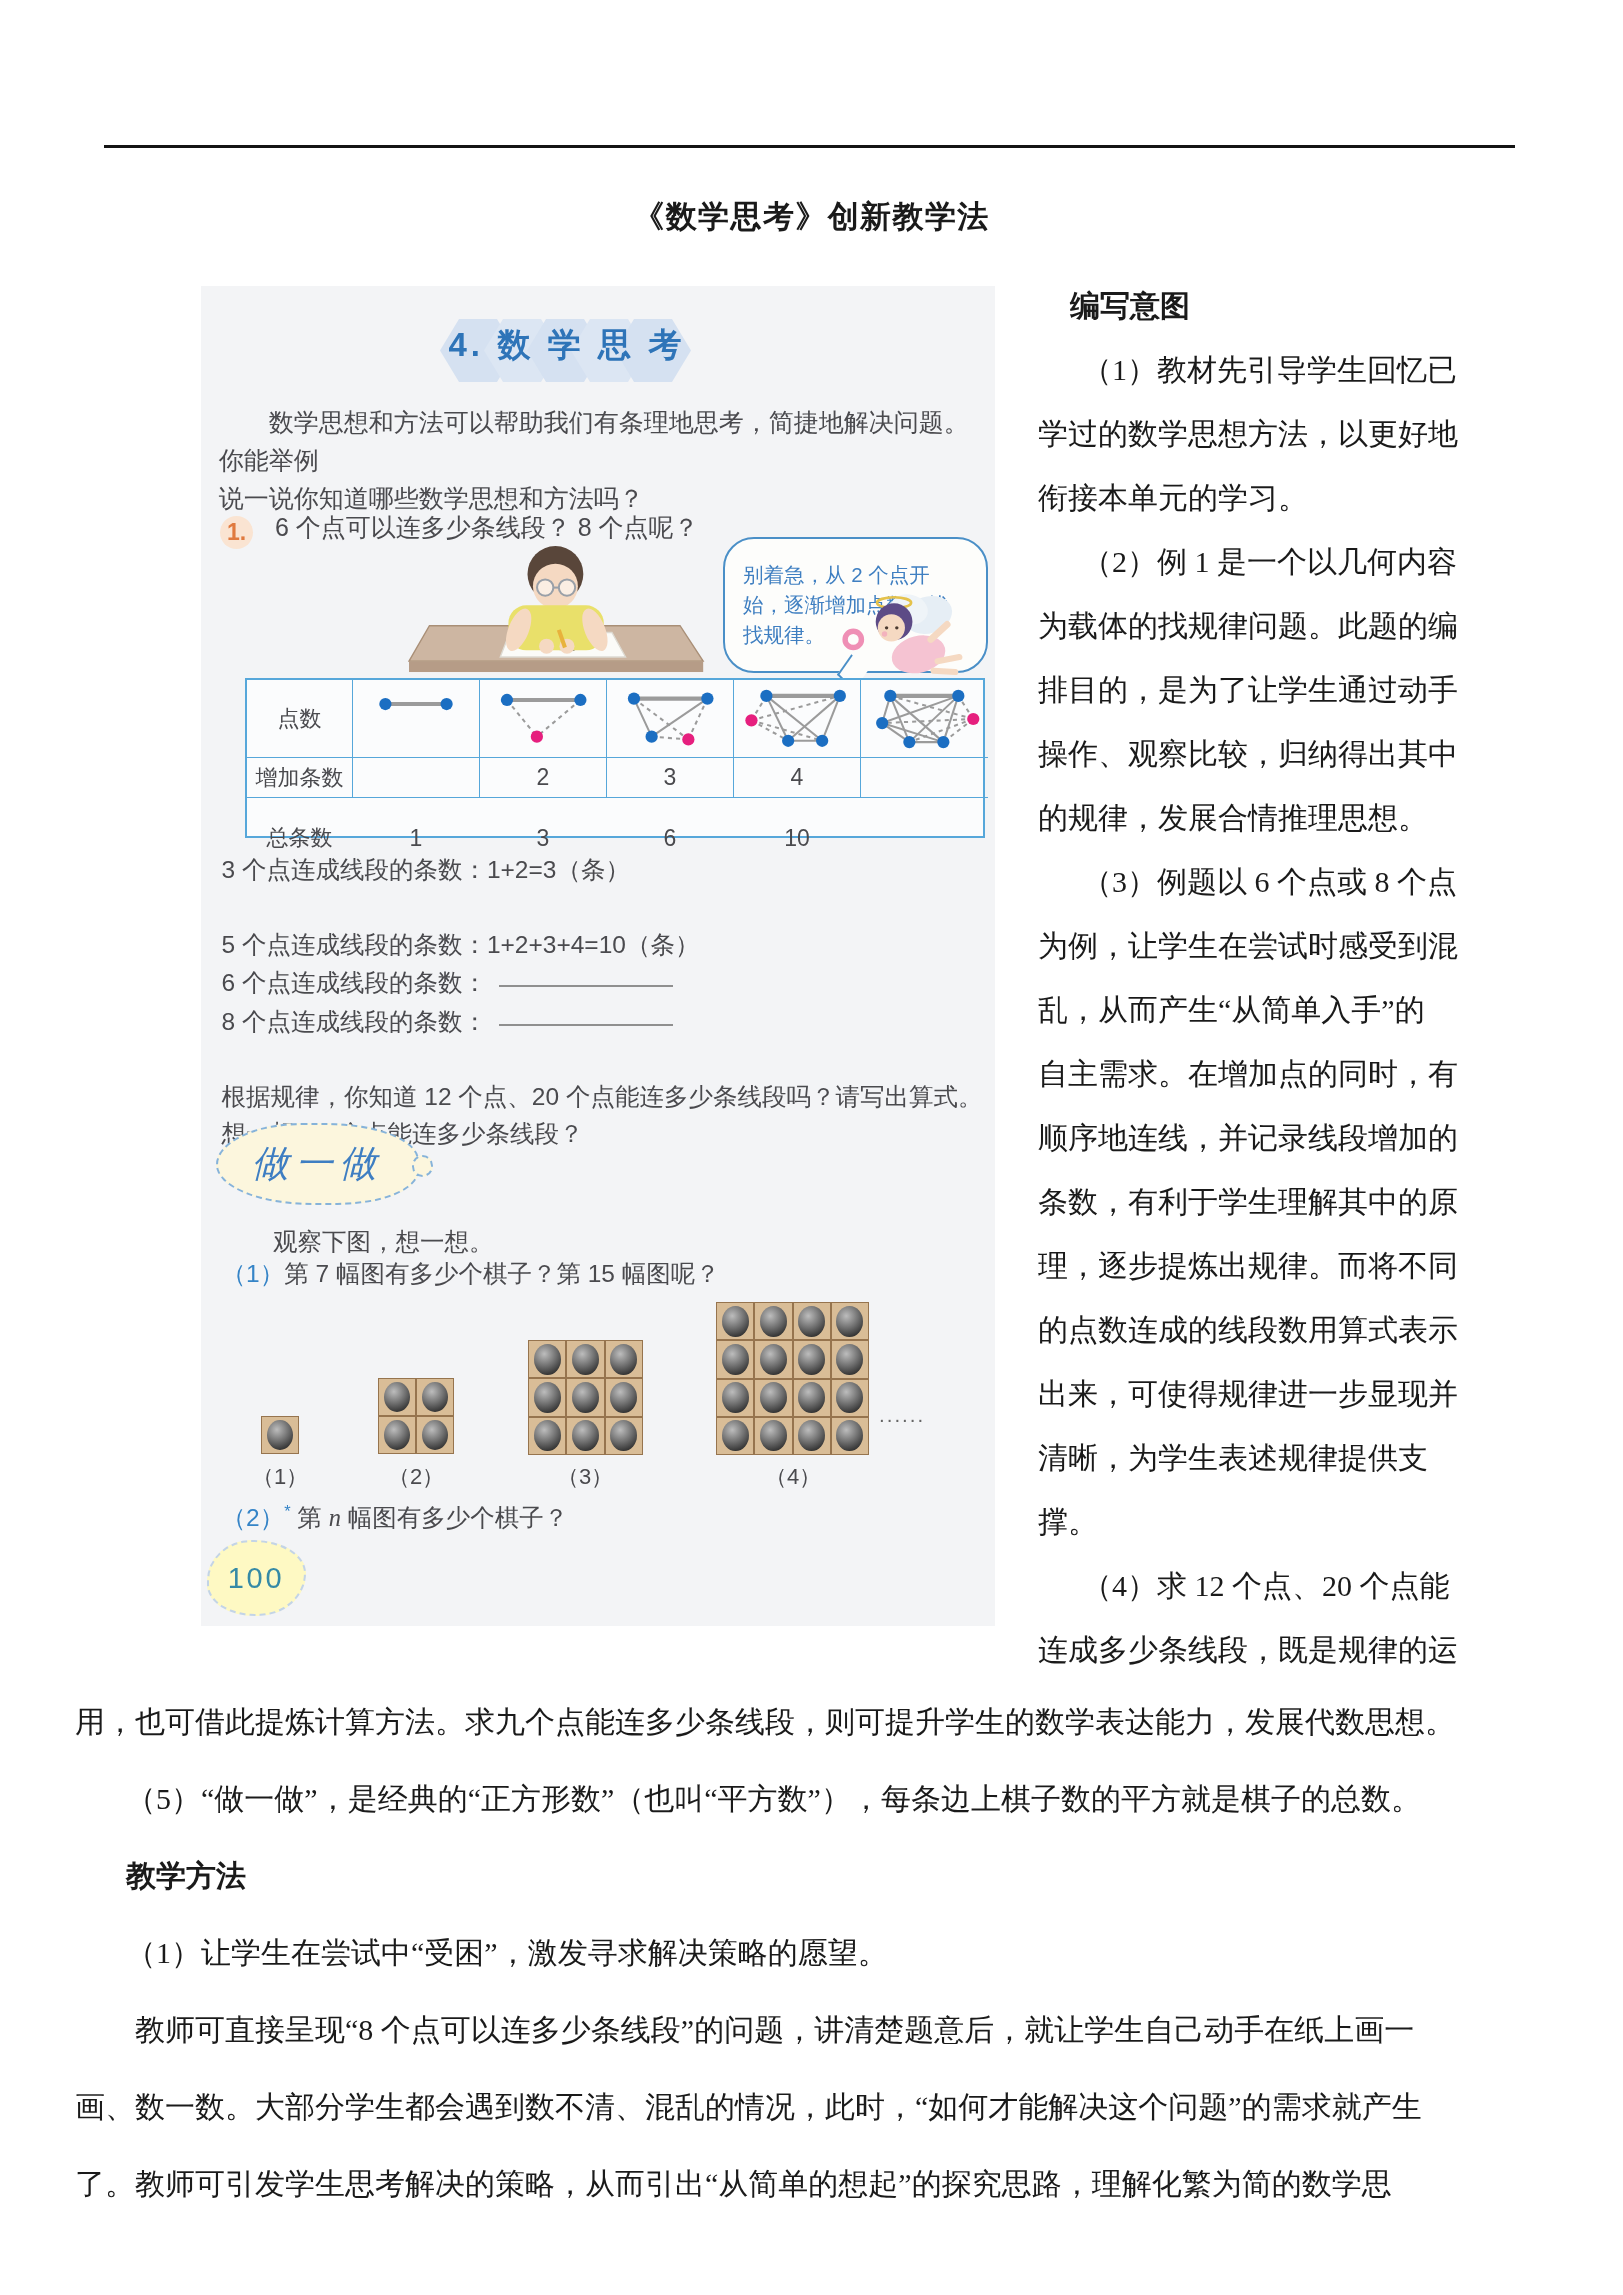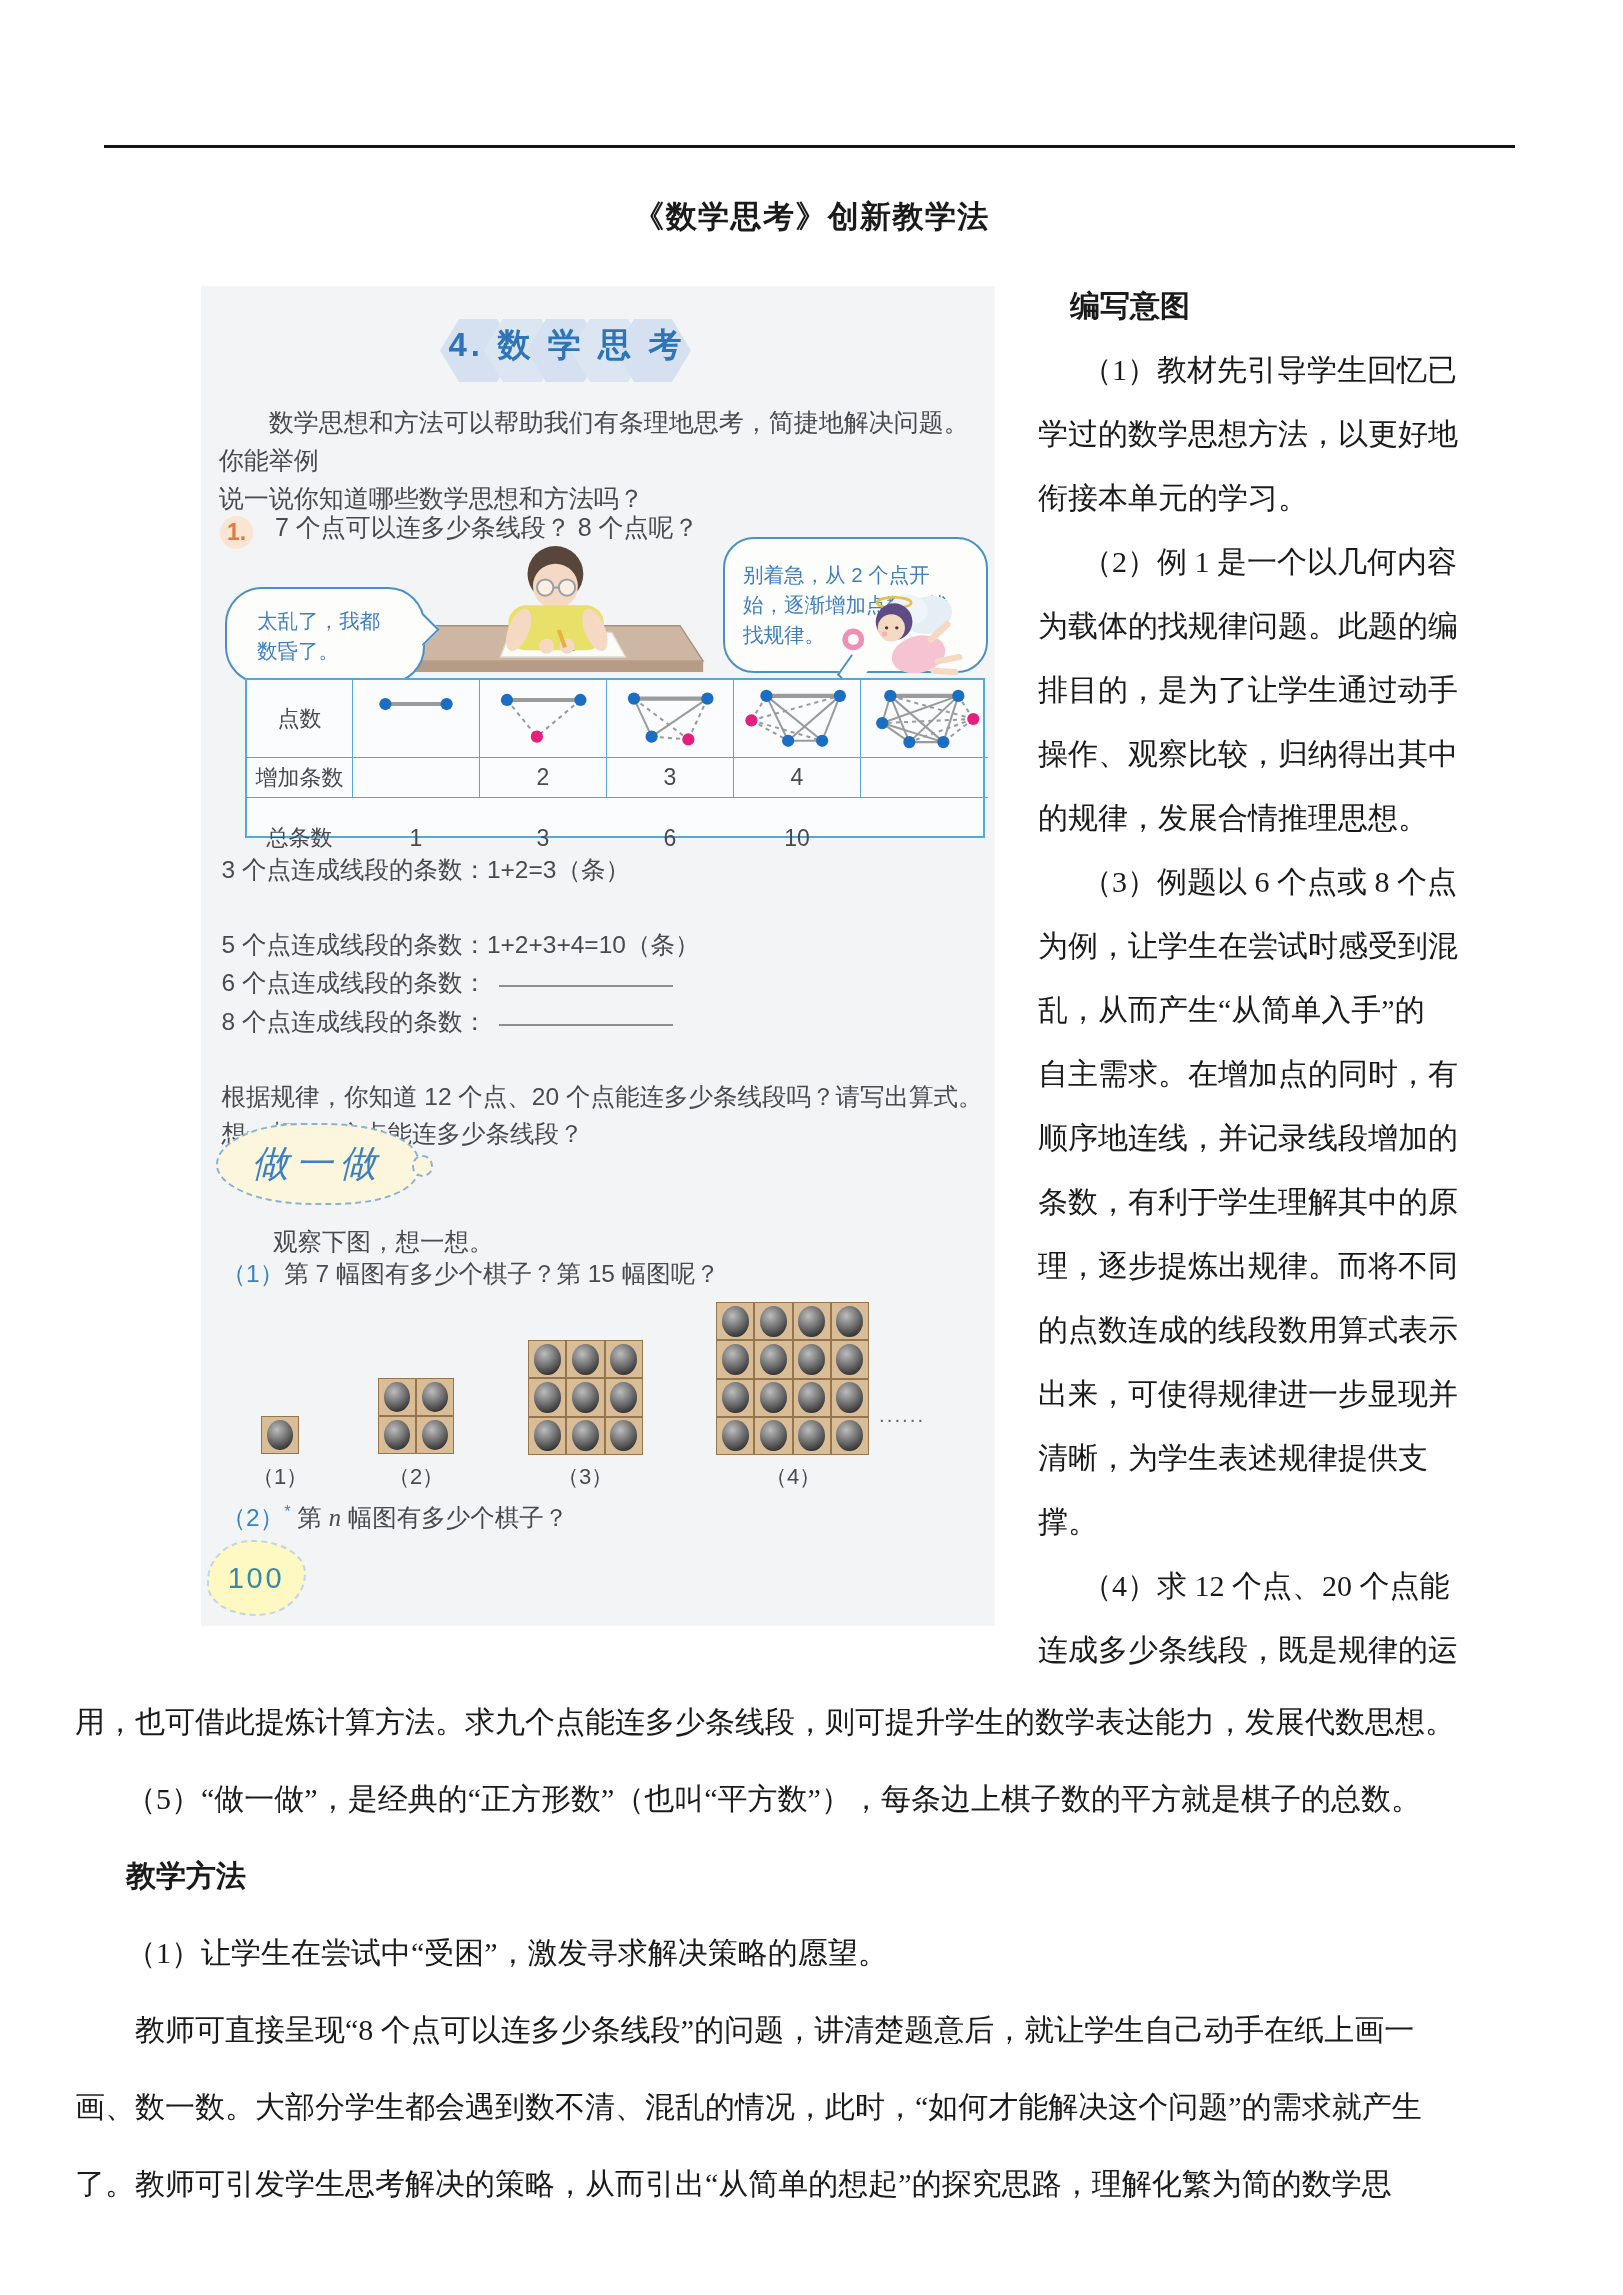--- a/index.html
+++ b/index.html
@@ -121,45 +121,41 @@
     <div class="hextext">4. 数 学 思 考</div>
   </div>
 
   <div class="intro">
     <div class="l1">数学思想和方法可以帮助我们有条理地思考，简捷地解决问题。你能举例</div>
     <div class="l2">说一说你知道哪些数学思想和方法吗？</div>
   </div>
 
   <div class="q1row">
     <span class="qnum">1.</span>
-    <span class="qtext">7 个点可以连多少条线段？ 8 个点呢？</span>
+    <span class="qtext">6 个点可以连多少条线段？ 8 个点呢？</span>
   </div>
 
   <svg class="boyart" width="307" height="143" viewBox="0 0 450 210">
     <polygon points="34,120 402,120 436,172 4,172" fill="#cdb6a2" stroke="#a98f77" stroke-width="2"></polygon>
     <rect x="4" y="172" width="432" height="16" fill="#b69c87"></rect>
     <polygon points="152,130 302,130 322,166 138,166" fill="#fbfbf8" stroke="#dddad2" stroke-width="2"></polygon>
     <polyline points="182,152 232,136 202,158 242,142 187,140 247,156 182,152" fill="none" stroke="#8a8a8a" stroke-width="2"></polyline>
     <circle cx="219" cy="44" r="41" fill="#59463a"></circle>
     <circle cx="219" cy="62" r="33" fill="#f5d9c2"></circle>
     <circle cx="204" cy="64" r="12" fill="rgba(255,255,255,0.55)" stroke="#9aa0a8" stroke-width="3"></circle>
     <circle cx="236" cy="64" r="12" fill="rgba(255,255,255,0.55)" stroke="#9aa0a8" stroke-width="3"></circle>
     <line x1="216" y1="64" x2="224" y2="64" stroke="#9aa0a8" stroke-width="3"></line>
     <rect x="150" y="90" width="140" height="66" rx="26" fill="#e9e06a"></rect>
     <ellipse cx="165" cy="126" rx="15" ry="33" fill="#f5d9c2" transform="rotate(22 165 126)"></ellipse>
     <ellipse cx="277" cy="126" rx="15" ry="33" fill="#f5d9c2" transform="rotate(-22 277 126)"></ellipse>
     <circle cx="206" cy="150" r="11" fill="#f5d9c2"></circle>
     <circle cx="236" cy="150" r="11" fill="#f5d9c2"></circle>
     <line x1="224" y1="126" x2="233" y2="152" stroke="#e8b23c" stroke-width="6"></line>
   </svg>
 
-  <div class="bubble bubble-left">
-    <span style="width:136px;">太乱了，我都数昏了。</span>
-    <i class="tail"></i>
-  </div>
 
   <div class="bubble bubble-right">
     <span style="width:225px;">别着急，从 2 个点开始，逐渐增加点数，找找规律。</span>
     <i class="tail"></i>
   </div>
 
   <svg class="fairyart" width="147" height="102" viewBox="0 0 215 150">
     <circle cx="16" cy="80" r="12" fill="none" stroke="#ef8fb5" stroke-width="8"></circle>
     <ellipse cx="126" cy="44" rx="36" ry="27" fill="#e6eef5" transform="rotate(-18 126 44)"></ellipse>
     <ellipse cx="98" cy="36" rx="28" ry="22" fill="#eff4f8" transform="rotate(14 98 36)"></ellipse>

